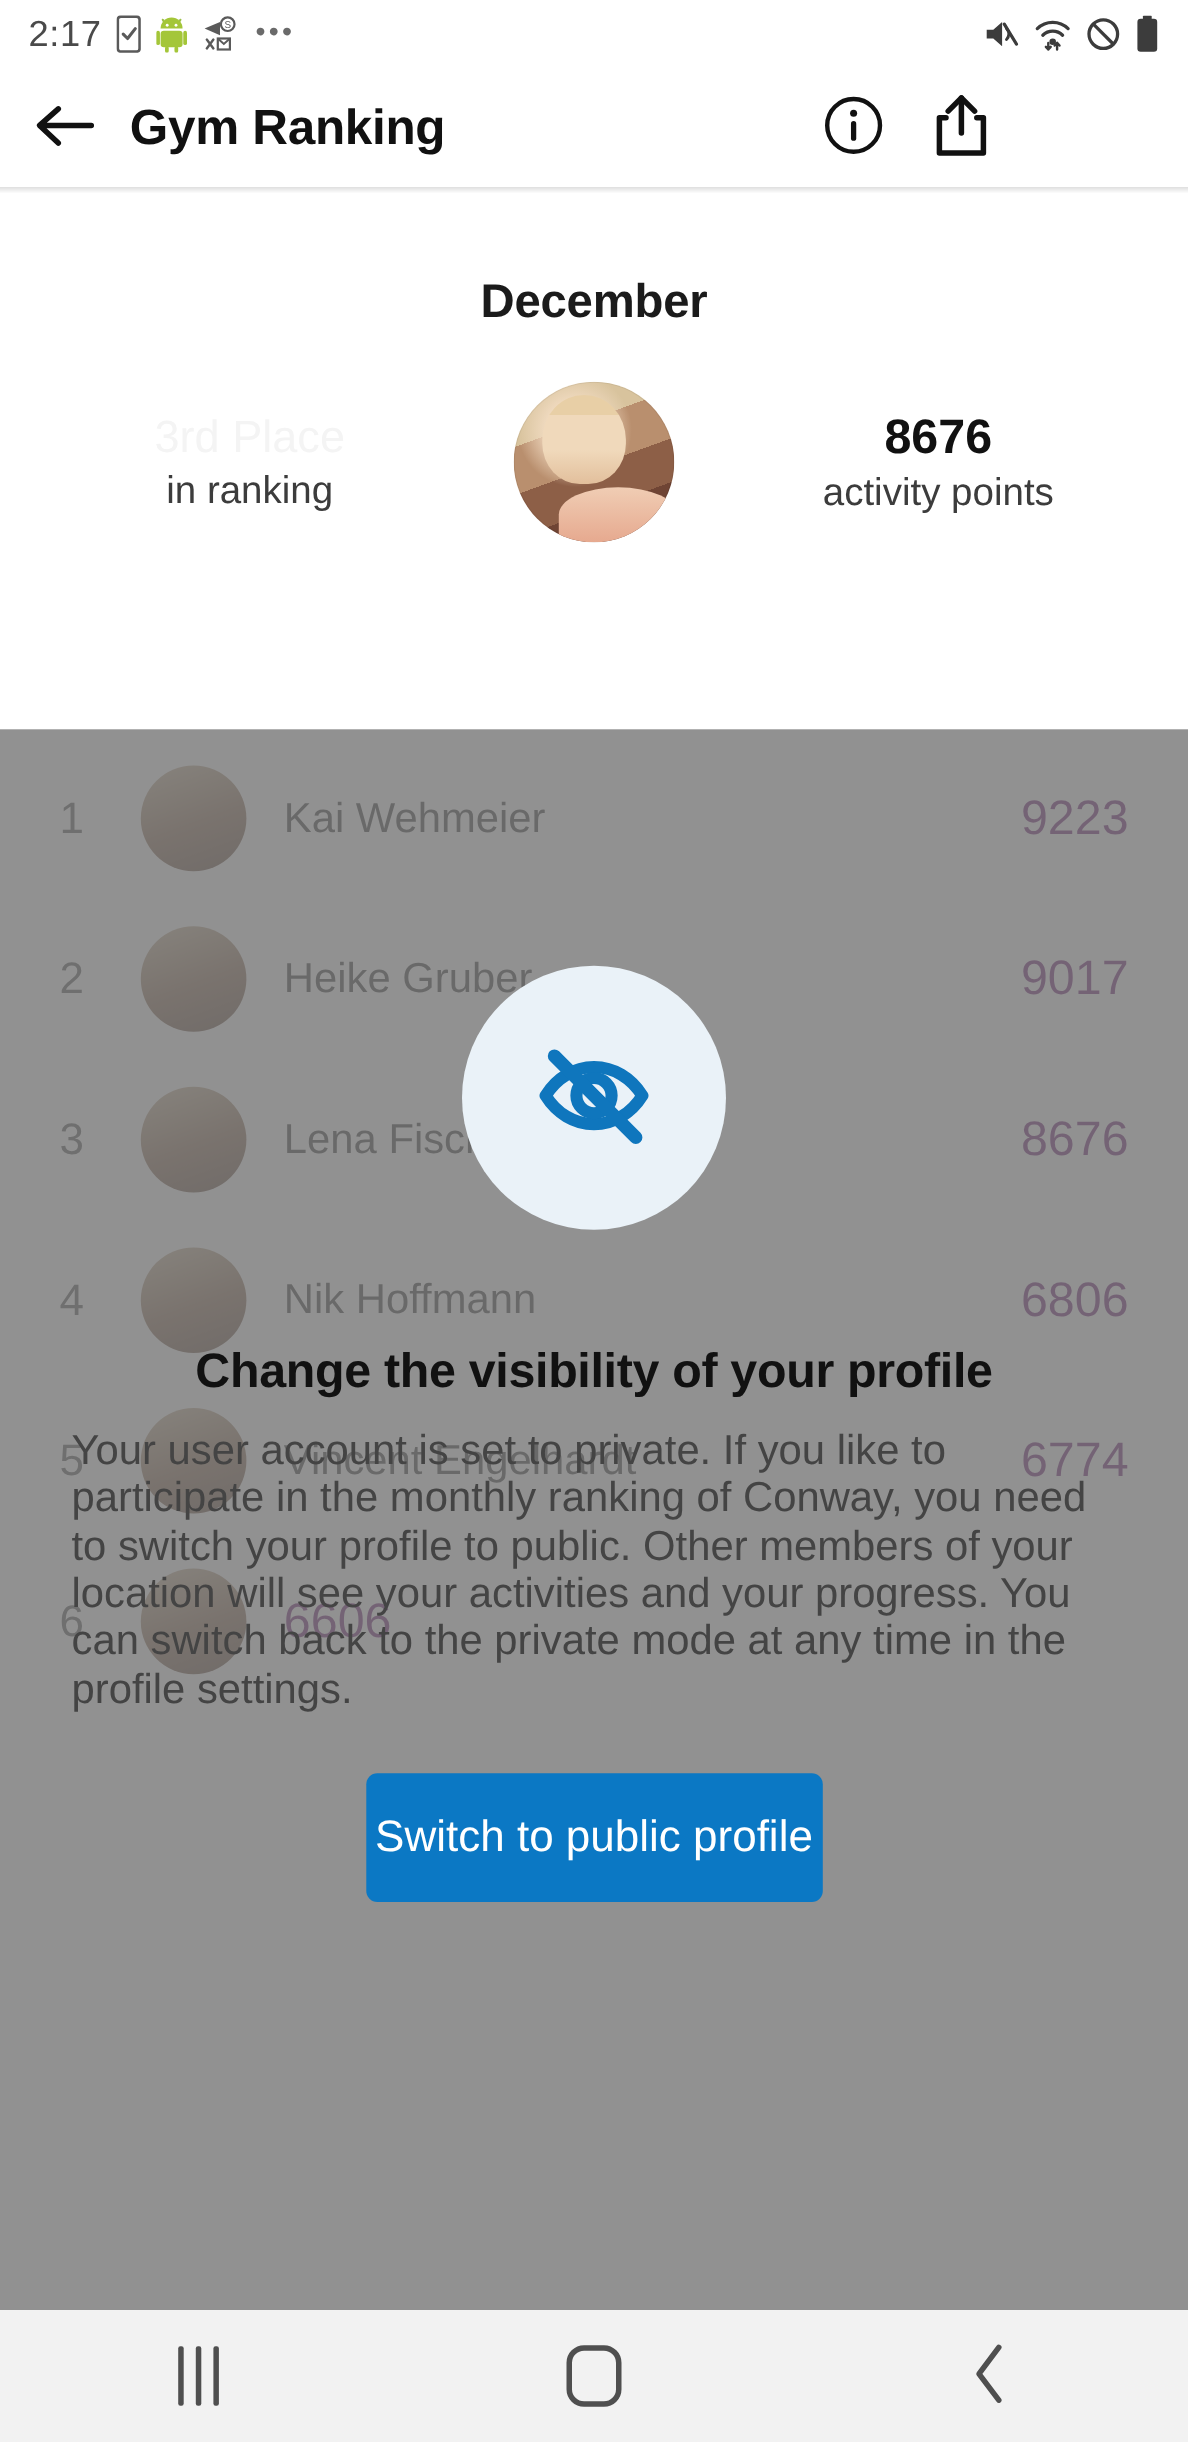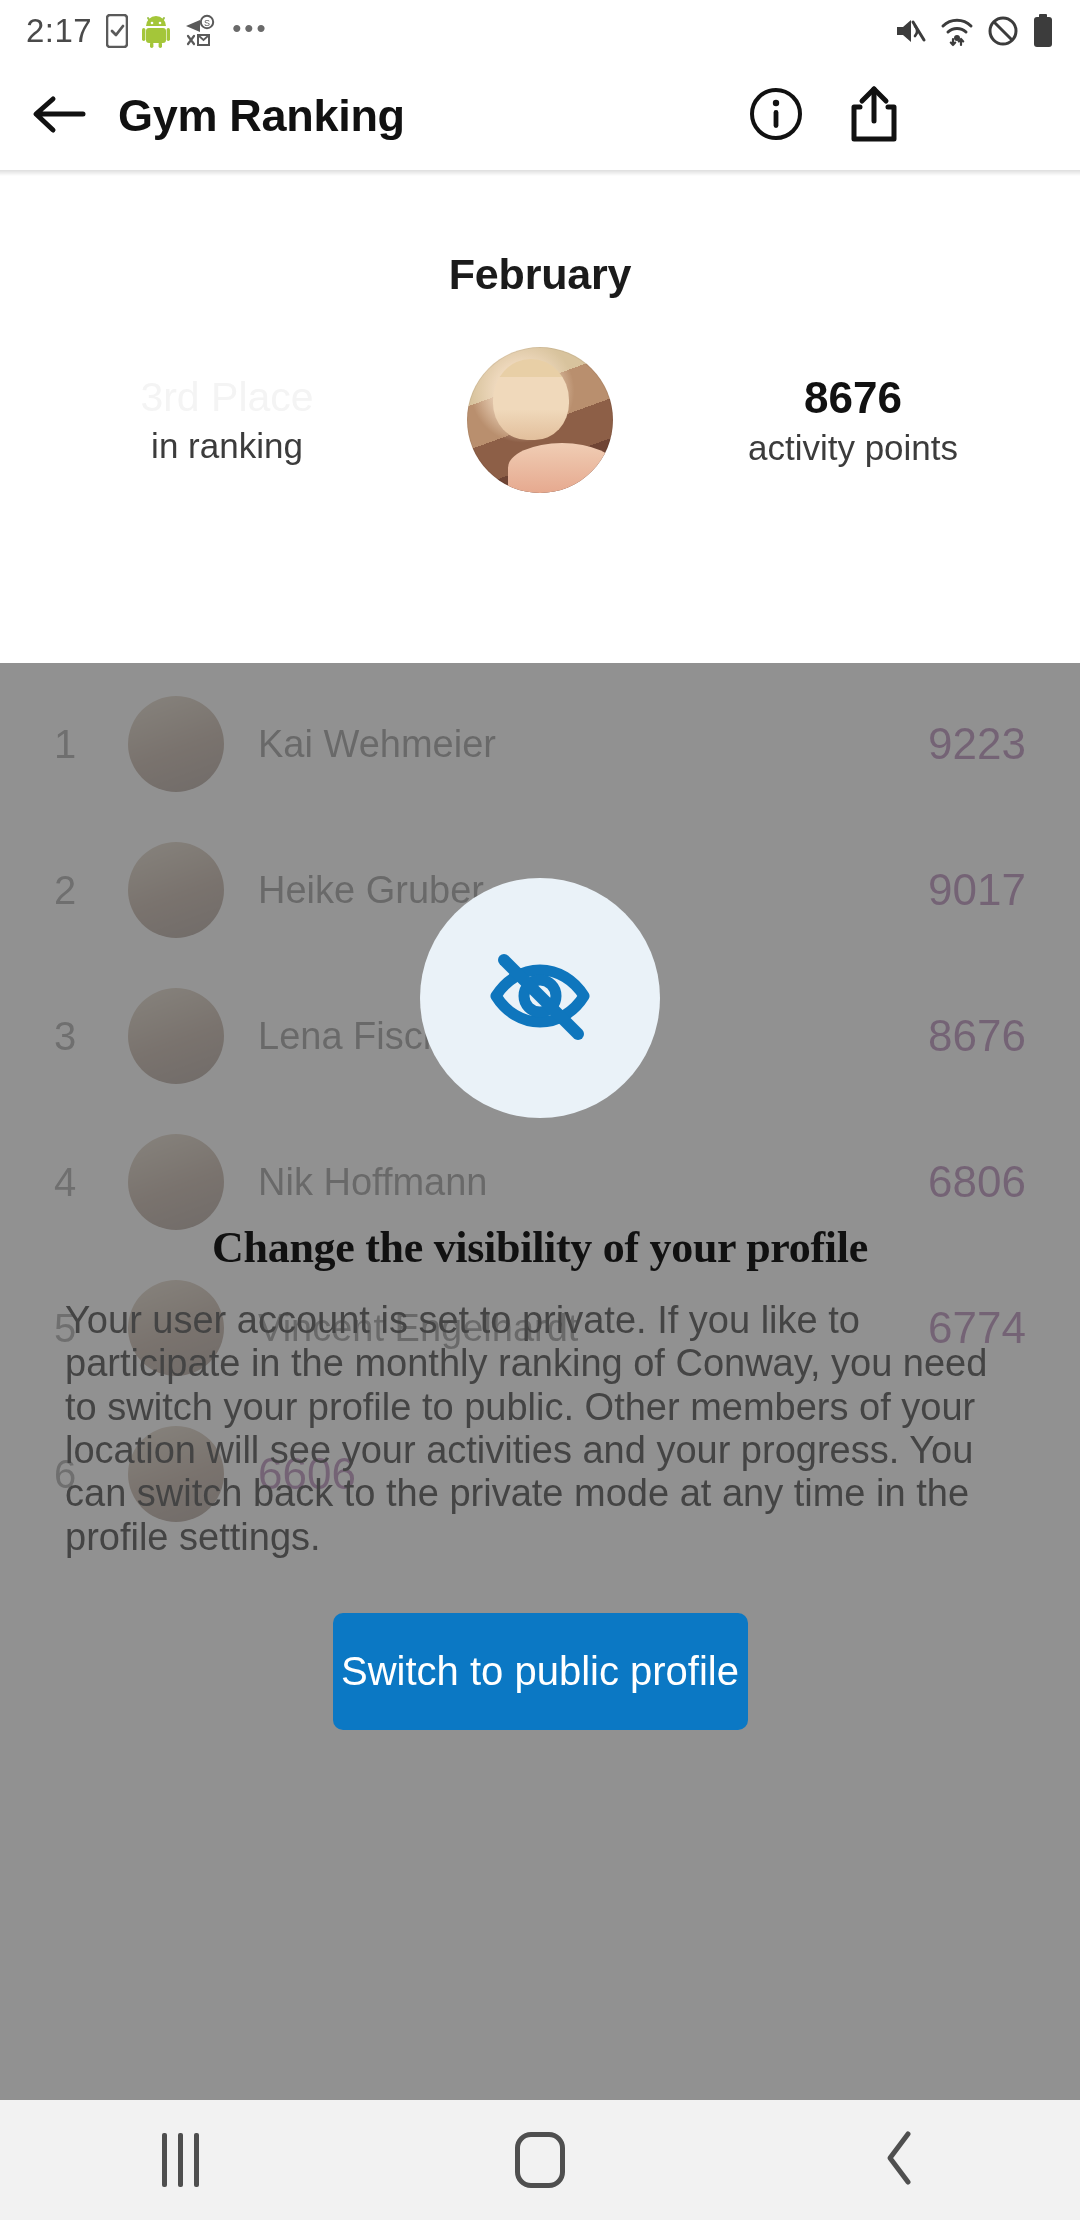--- a/index.html
+++ b/index.html
@@ -107,21 +107,21 @@
     z-index:20; display:flex; flex-direction:column; align-items:center;
     padding:0 42px;
   }
   .eye-circle {
     width:240px; height:240px; border-radius:50%; background:#eaf2f8;
     display:flex; align-items:center; justify-content:center;
     margin-top:215px;
   }
   .dlg-title {
     margin-top:104px; font-size:44px; font-weight:700; color:#111;
-    text-align:right; letter-spacing:-.3px;font-family:Liberation Serif, serif;
+    text-align:right; letter-spacing:-.3px;
   }
   .dlg-body {
     margin-top:26px; font-size:38px; line-height:1.14; color:#444;
     text-align:left; max-width:950px;
   }
   .dlg-btn {
     margin-top:54px; background:#0b78c4; color:#fff; border:none;
     border-radius:10px; font-size:40px; font-weight:400;
     padding:36px 0; width:415px; text-align:center;
     font-family:"Liberation Sans", sans-serif; cursor:pointer;
@@ -236,21 +236,21 @@
             <path d="M14 16 L26 4 L38 16" fill="none" stroke="#111" stroke-width="5" stroke-linecap="round" stroke-linejoin="round"></path>
             <path d="M12 22 H6 V54 H46 V22 H40" fill="none" stroke="#111" stroke-width="5" stroke-linecap="round" stroke-linejoin="round"></path>
           </svg>
         </span>
       </span>
     </div>
   </div>
   <div class="divider-shadow"></div>
 
   <div class="header-card">
-    <div class="month">February</div>
+    <div class="month">December</div>
     <div class="summary-row">
       <div class="summary-col">
         <div class="place-val">3rd Place</div>
         <div class="place-sub">in ranking</div>
       </div>
       <div class="avatar-main"></div>
       <div class="summary-col">
         <div class="points-val">8676</div>
         <div class="points-sub">activity points</div>
       </div>

